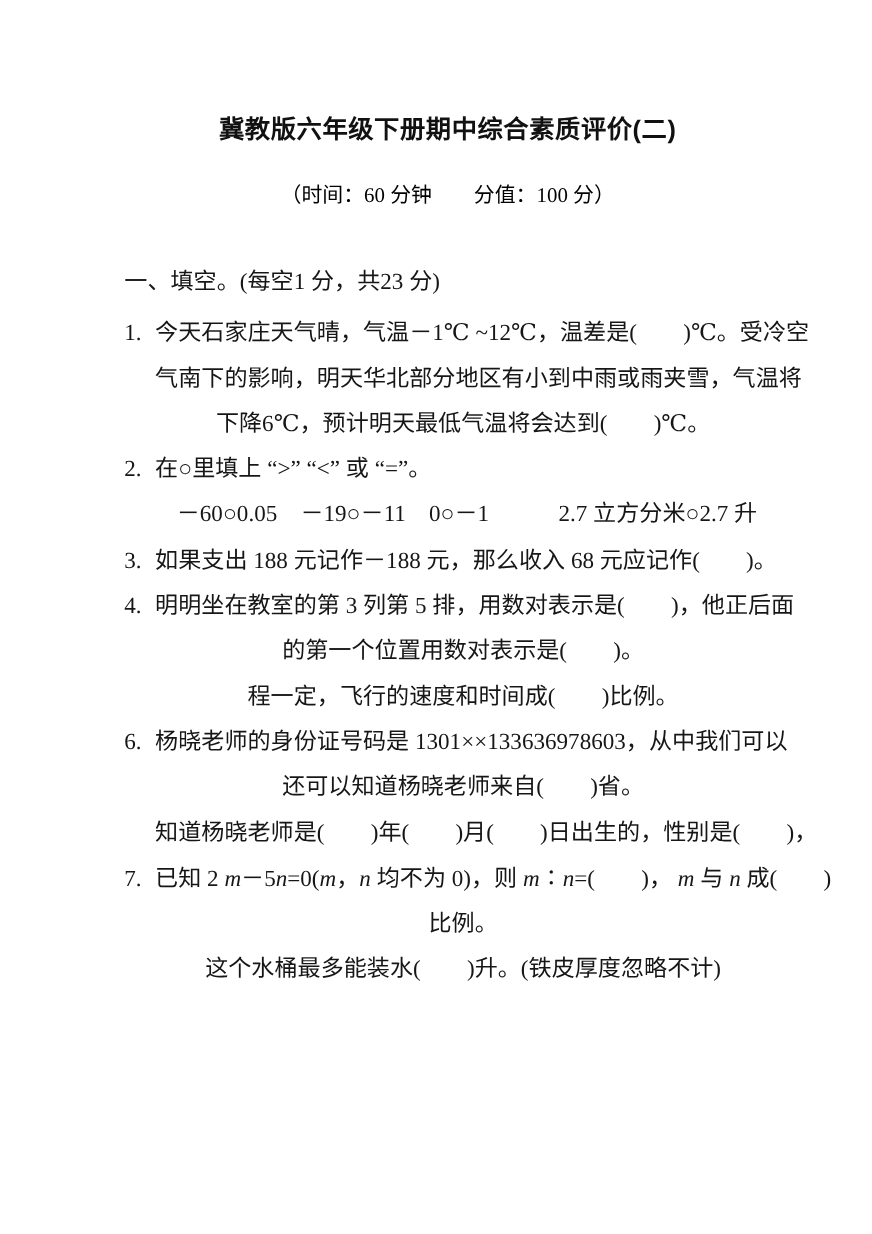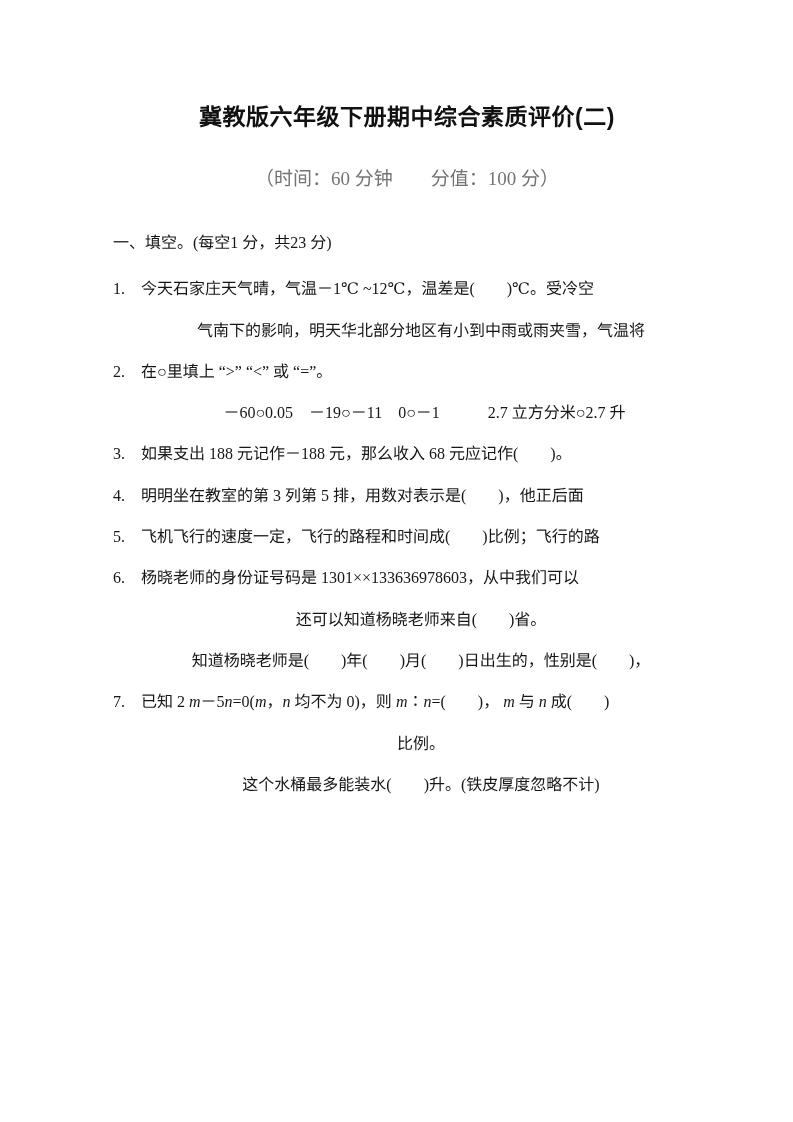--- a/index.html
+++ b/index.html
@@ -25,25 +25,25 @@
     font-size: 23px;
     line-height: 28px;
     letter-spacing: 0.5px;
     color: #111111;
   }
   .exam-meta {
     text-align: center;
     font-size: 19px;
     line-height: 24px;
     margin-top: 36px;
-    color: #737373;
+    color: #000000;
   }
   .content {
-    margin-top: 31px;
-    font-size: 16px;
+    margin-top: 45px;
+    font-size: 21px;
   }
   .sec-heading {
     line-height: 41.3px;
     margin-bottom: 5px;
     white-space: nowrap;
   }
   .qline {
     line-height: 41.3px;
     white-space: nowrap;
   }
@@ -70,25 +70,27 @@
   <div class="exam-title">冀教版六年级下册期中综合素质评价(二)</div>
 
   <div class="exam-meta">（时间：60 分钟　　分值：100 分）</div>
 
   <div class="content">
     <div class="sec-heading">一、填空。(每空1 分，共23 分)</div>
 
     <div>
         <div class="qline"><span class="qnum">1.</span><span>今天石家庄天气晴，气温－1℃ ~12℃，温差是(　　)℃。受冷空</span></div>
         <div class="qline cont"><span>气南下的影响，明天华北部分地区有小到中雨或雨夹雪，气温将</span></div>
+        <div class="qline cont"><span>下降6℃，预计明天最低气温将会达到(　　)℃。</span></div>
         <div class="qline"><span class="qnum">2.</span><span>在○里填上 “&gt;” “&lt;” 或 “=”。</span></div>
         <div class="qline cont indent2"><span>－60○0.05　－19○－11　0○－1　　　2.7 立方分米○2.7 升</span></div>
         <div class="qline"><span class="qnum">3.</span><span>如果支出 188 元记作－188 元，那么收入 68 元应记作(　　)。</span></div>
         <div class="qline"><span class="qnum">4.</span><span>明明坐在教室的第 3 列第 5 排，用数对表示是(　　)，他正后面</span></div>
-        <div class="qline"><span class="qnum">5.</span><span>飞机飞行的速度一定，飞行的路程和时间成(　　)比例；飞行的路</span></div>
+        <div class="qline cont"><span>的第一个位置用数对表示是(　　)。</span></div>
+        <div class="qline cont"><span>程一定，飞行的速度和时间成(　　)比例。</span></div>
         <div class="qline"><span class="qnum">6.</span><span>杨晓老师的身份证号码是 1301××133636978603，从中我们可以</span></div>
         <div class="qline cont"><span>还可以知道杨晓老师来自(　　)省。</span></div>
         <div class="qline cont"><span>知道杨晓老师是(　　)年(　　)月(　　)日出生的，性别是(　　)，</span></div>
         <div class="qline"><span class="qnum">7.</span><span>已知 2 </span><span class="it">m</span><span>－5</span><span class="it">n</span><span>=0(</span><span class="it">m</span><span>，</span><span class="it">n</span><span> 均不为 0)，则 </span><span class="it">m</span><span>∶</span><span class="it">n</span><span>=(　　)， </span><span class="it">m</span><span> 与 </span><span class="it">n</span><span> 成(　　)</span></div>
         <div class="qline cont"><span>比例。</span></div>
         <div class="qline cont"><span>这个水桶最多能装水(　　)升。(铁皮厚度忽略不计)</span></div>
       </div>
   </div>
 </div>
 

